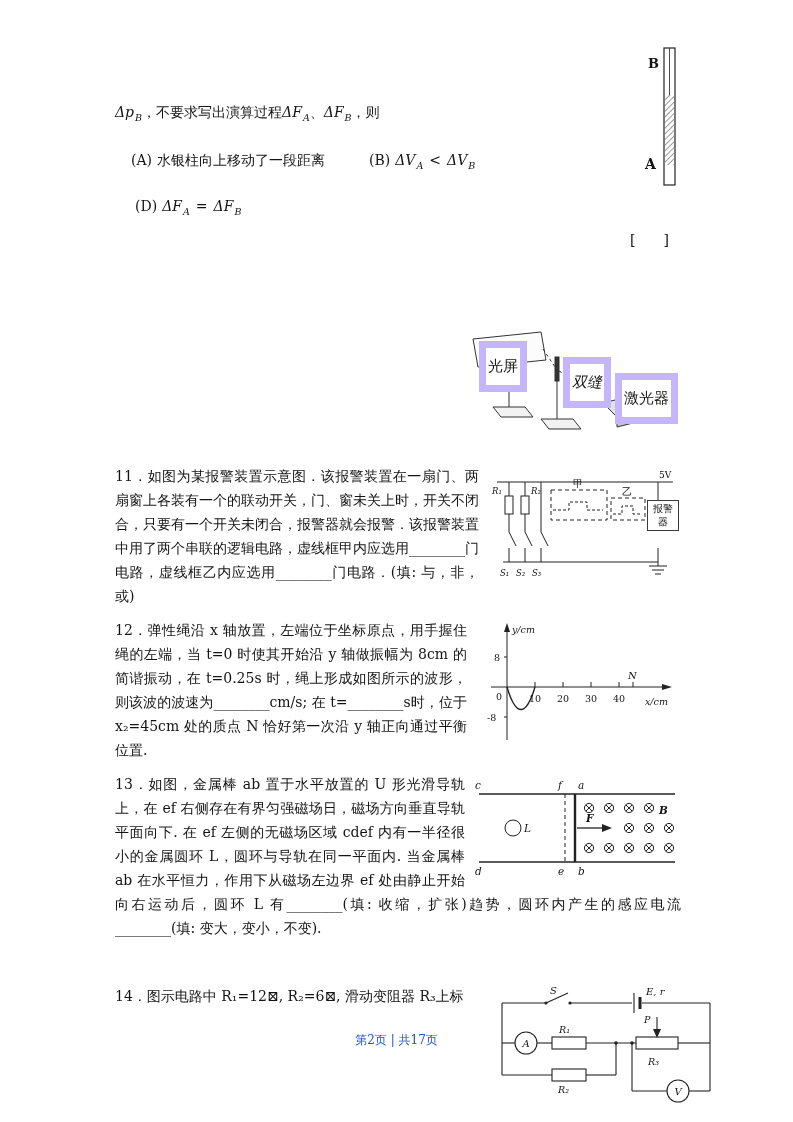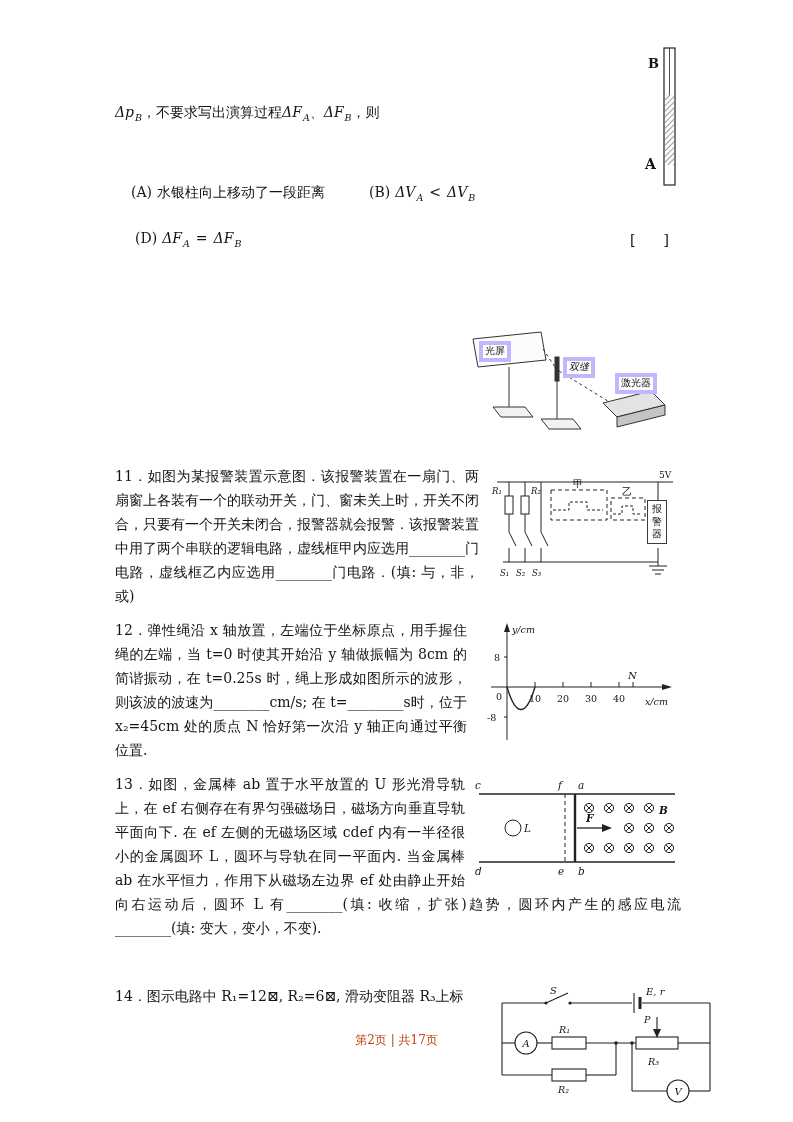--- a/index.html
+++ b/index.html
@@ -6,30 +6,30 @@
   html, body {background:#ffffff;}
   .page {position:relative; width:793px; height:1122px; background:#fff; overflow:hidden;
          font-family:"DejaVu Serif","Liberation Serif",serif; color:#141414;}
   .block {position:absolute; font-size:14px; line-height:1.72;}
   .qtext {text-align:justify;}
   .heading {font-weight:bold; font-size:14.5px; line-height:1.7;}
   .fvar {font-style:italic;}
   .formula sub {font-size:9.5px; font-style:italic; margin-left:1px;}
   .op {margin:0 6px;}
   .opt-label {margin-right:5px;}
-  .opt-row {display:flex;margin-top:32px;}
+  .opt-row {display:flex;}
   .figure {float:right; position:relative; margin:2px 0 6px 10px;}
-  .label-box {position:absolute; border:4px solid #c4b5fd; background:#fff; font-size:10px;
-              line-height:1.25; padding:0 2px; white-space:nowrap;}
+  .label-box {position:absolute; border:7px solid #c4b5fd; background:#fff; font-size:15px;
+              line-height:1.25; padding:9px 2px; white-space:nowrap;}
   .vlabel {position:absolute; border:1px solid #3a3a3a; background:#fff; font-size:10px;
-           line-height:1.25; width:20px; padding:2px 1px; text-align:center; word-break:break-all;}
+           line-height:1.25; width:32px; padding:2px 1px; text-align:center; word-break:break-all;}
   svg {display:block;}
   svg text {font-family:"DejaVu Serif","Liberation Serif",serif; fill:#141414;}
   .footer {position:absolute; left:0; top:1032px; width:793px; text-align:center;
-           font-size:12px; color:#c2410c;}
+           font-size:12px; color:#1d4ed8;}
 </style>
 </head>
 <body>
 
 <div class="page">
 
   <div class="block" style="left:115px; top:100px; width:515px;">
     <span class="formula"><span class="fvar">Δp</span><sub>B</sub></span><span>，不要求写出演算过程</span><span class="formula"><span class="fvar">ΔF</span><sub>A</sub></span><span>、</span><span class="formula"><span class="fvar">ΔF</span><sub>B</sub></span><span>，则</span>
   </div>
 

